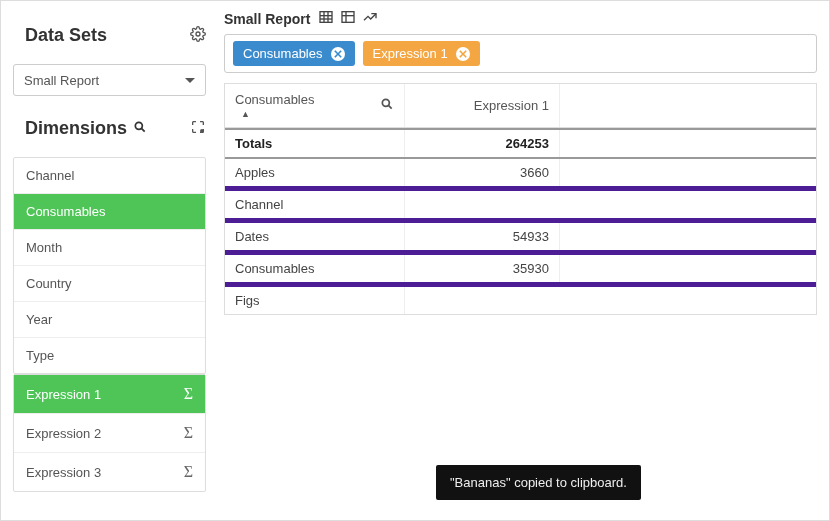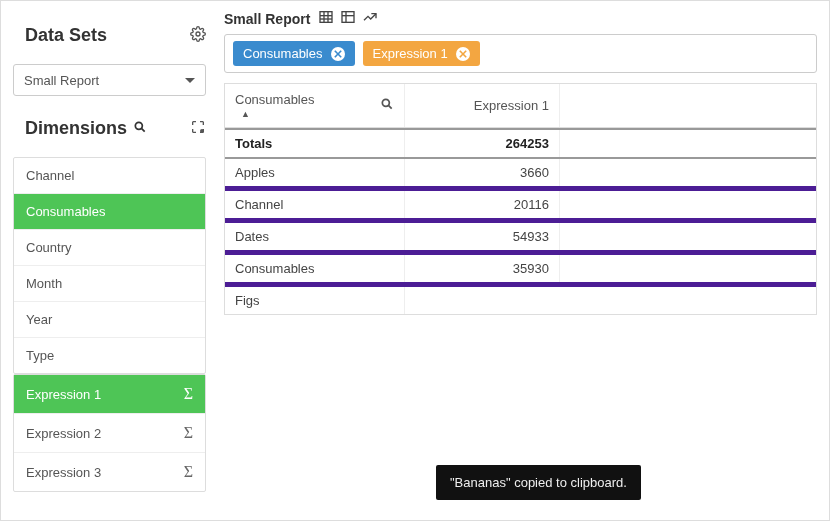--- a/index.html
+++ b/index.html
@@ -88,22 +88,22 @@
       <span>
         <svg class="expand-icon" viewBox="0 0 24 24" fill="none" stroke="currentColor" stroke-width="2">
             <path d="M4 4h5M4 4v5M20 4h-5M20 4v5M4 20h5M4 20v-5M20 20h-5M20 20v-5"></path>
             <circle cx="18" cy="18" r="3" fill="currentColor" stroke="none"></circle>
           </svg>
       </span>
     </div>
     <div class="list">
         <div class="item">Channel</div>
         <div class="item active">Consumables</div>
+        <div class="item">Month</div>
         <div class="item">Country</div>
-        <div class="item">Month</div>
         <div class="item">Year</div>
         <div class="item">Type</div>
       </div>
 
     <div class="list">
         <div class="item active">
           <span>Expression 1</span>
           <span class="measure-sigma">Σ</span>
         </div>
         <div class="item">
@@ -185,21 +185,20 @@
           <div class="td col3"></div>
         </div>
 
       <div class="tr">
             <div class="td col1">Apples</div>
             <div class="td col2">3660</div>
             <div class="td col3"></div>
           </div>
           <div class="tr">
             <div class="td col1">Channel</div>
-            <div class="td col2">20116</div>
             <div class="td col3"></div>
           </div>
           <div class="tr">
             <div class="td col1">Dates</div>
             <div class="td col2">54933</div>
             <div class="td col3"></div>
           </div>
           <div class="tr">
             <div class="td col1">Consumables</div>
             <div class="td col2">35930</div>

